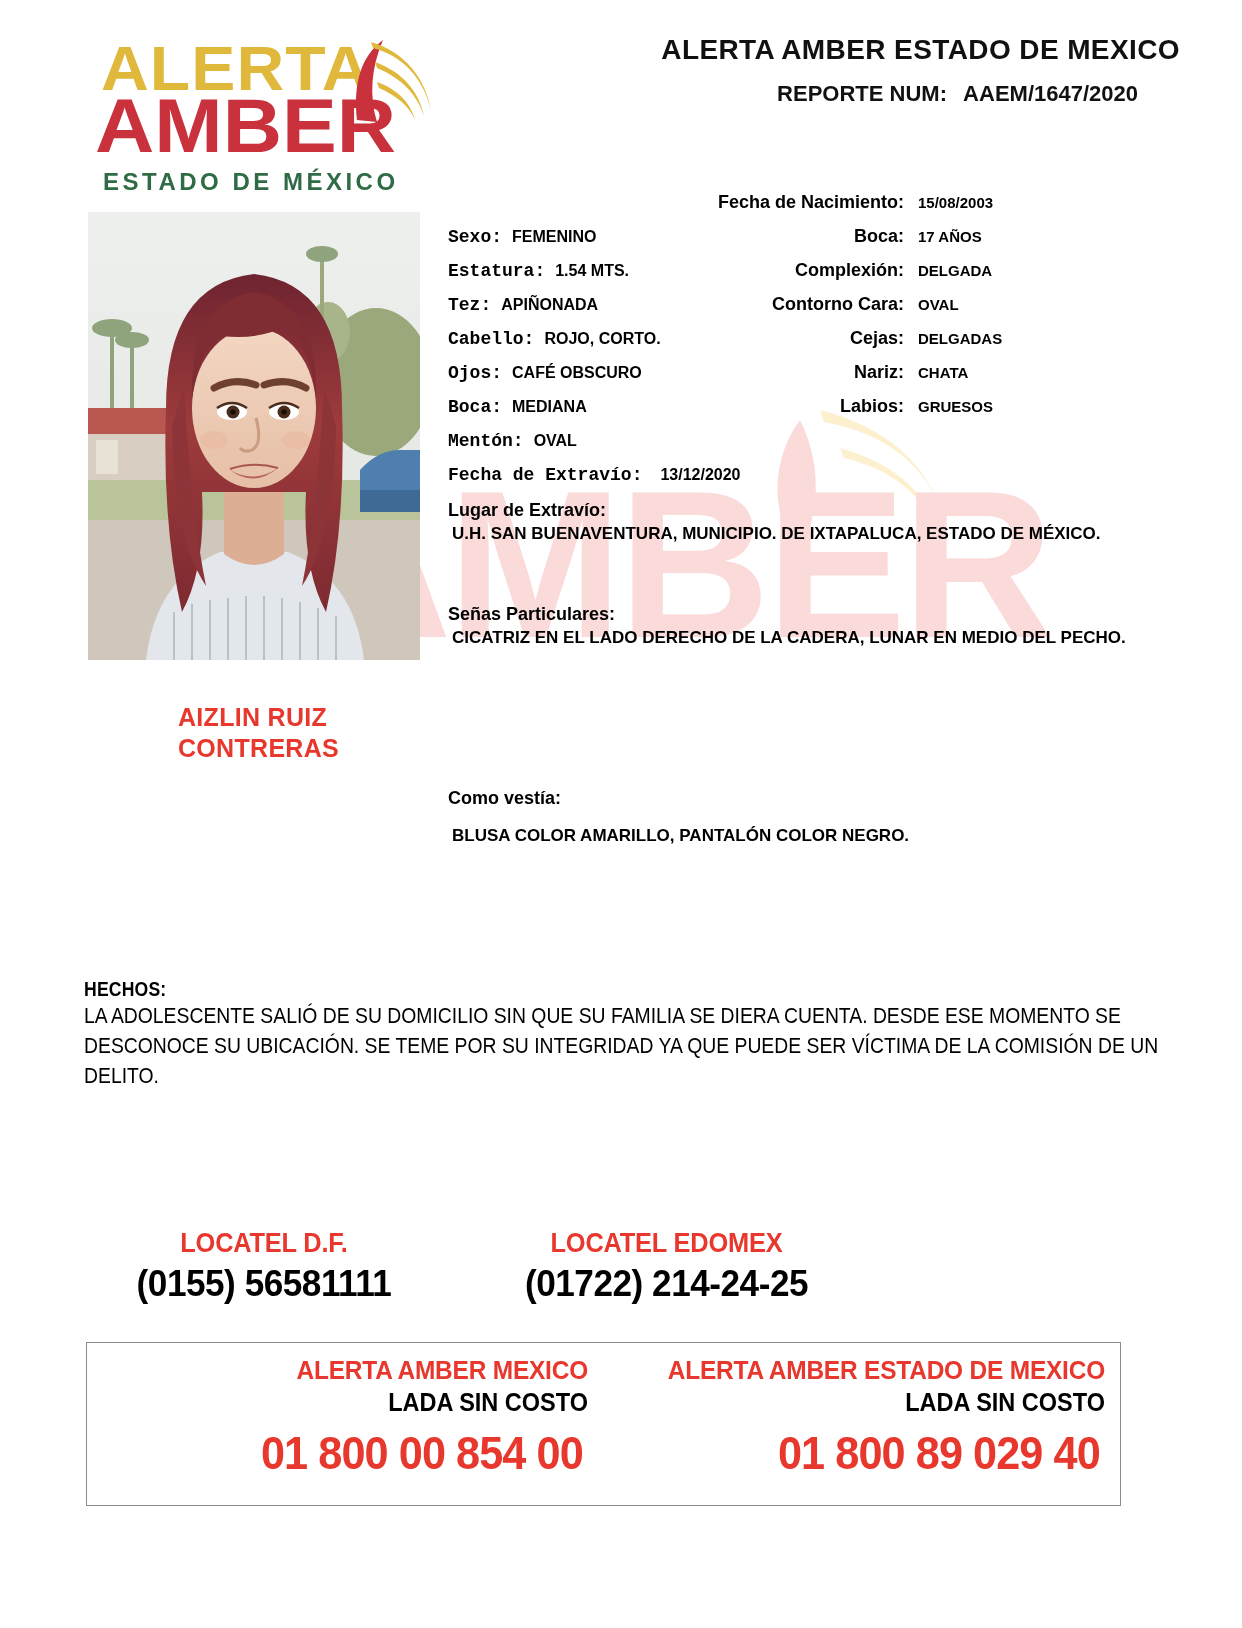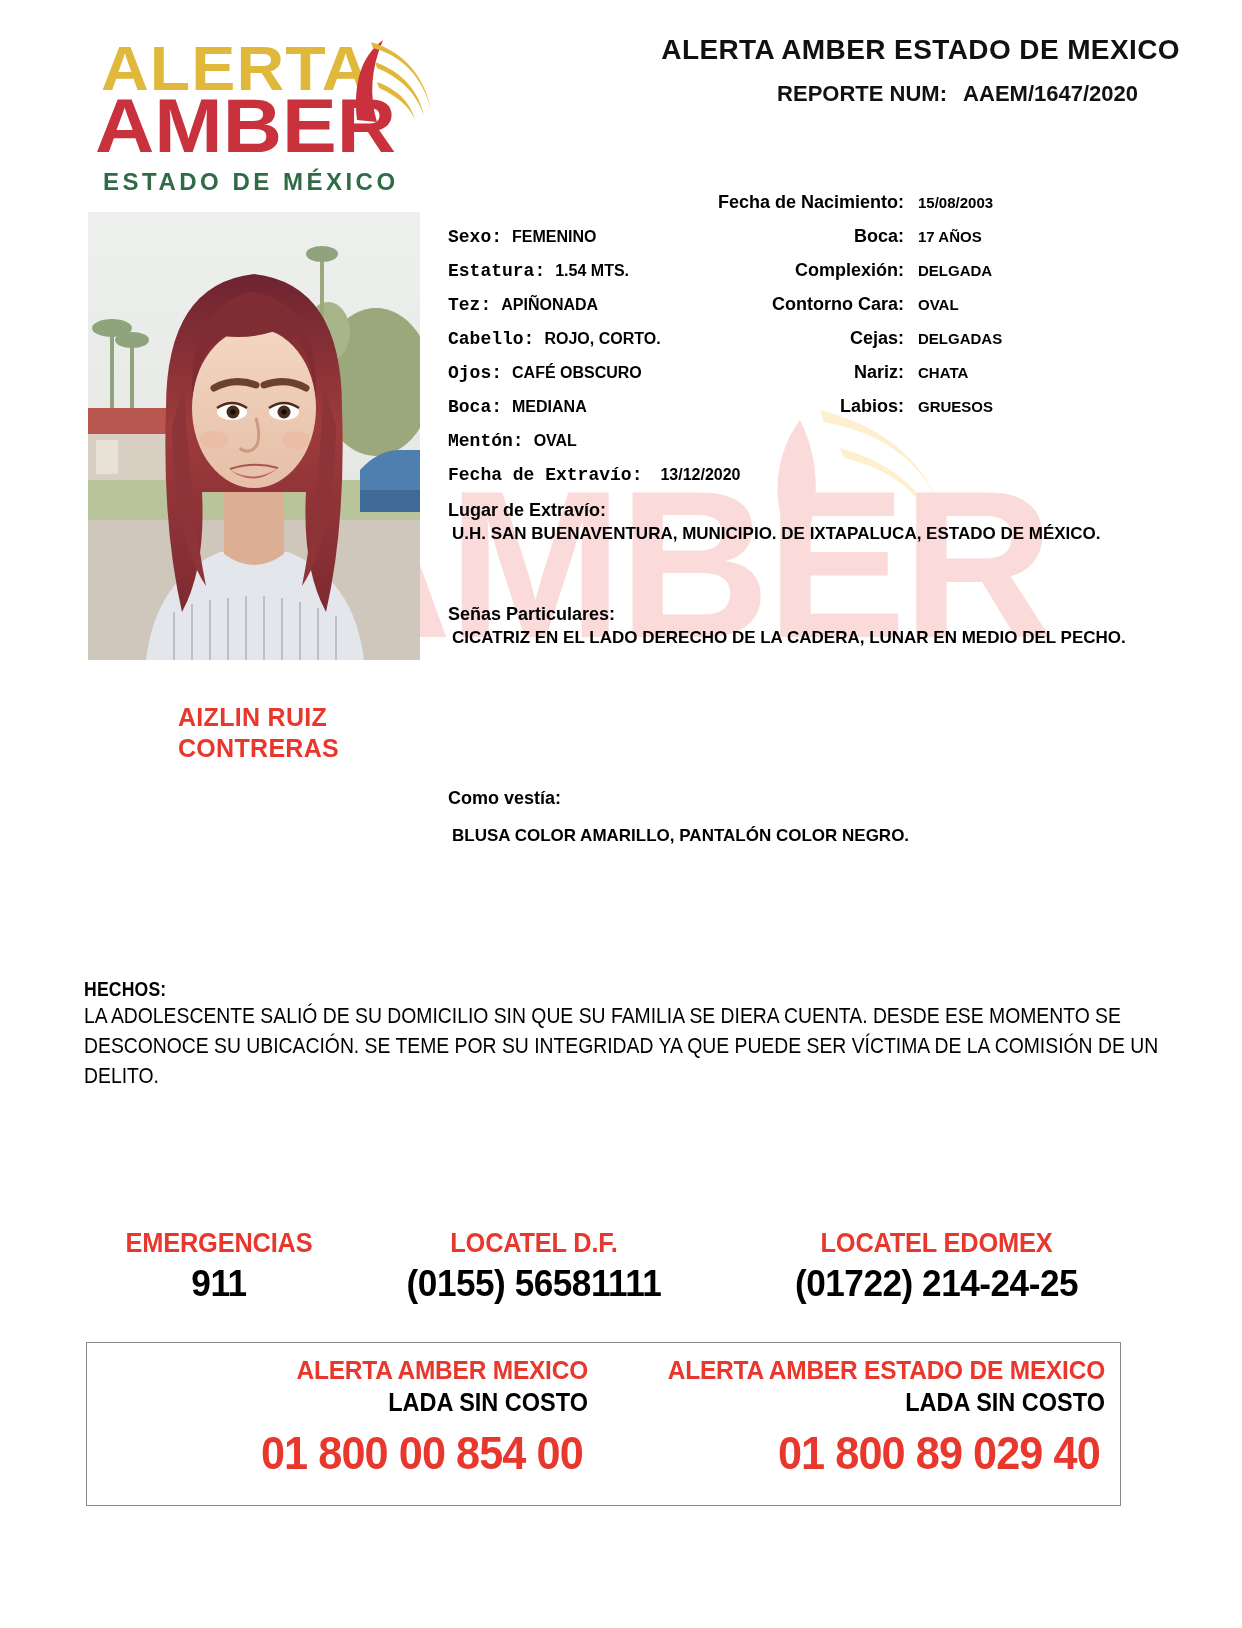--- a/index.html
+++ b/index.html
@@ -503,24 +503,20 @@
     <div class="block-label">Como vestía:</div>
     <div class="block-value" style="margin-top:16px;">BLUSA COLOR AMARILLO, PANTALÓN COLOR NEGRO.</div>
   </div>
 
   <div class="hechos">
     <div class="hechos-label">HECHOS:</div>
     <div class="hechos-text">LA ADOLESCENTE SALIÓ DE SU DOMICILIO SIN QUE SU FAMILIA SE DIERA CUENTA. DESDE ESE MOMENTO SE DESCONOCE SU UBICACIÓN. SE TEME POR SU INTEGRIDAD YA QUE PUEDE SER VÍCTIMA DE LA COMISIÓN DE UN DELITO.</div>
   </div>
 
   <div class="contacts">
-    <div class="contact c1">
-      <div class="contact-label">EMERGENCIAS</div>
-      <div class="contact-number">911</div>
-    </div>
     <div class="contact c2">
       <div class="contact-label">LOCATEL D.F.</div>
       <div class="contact-number">(0155) 56581111</div>
     </div>
     <div class="contact c3">
       <div class="contact-label">LOCATEL EDOMEX</div>
       <div class="contact-number">(01722) 214-24-25</div>
     </div>
   </div>
 

